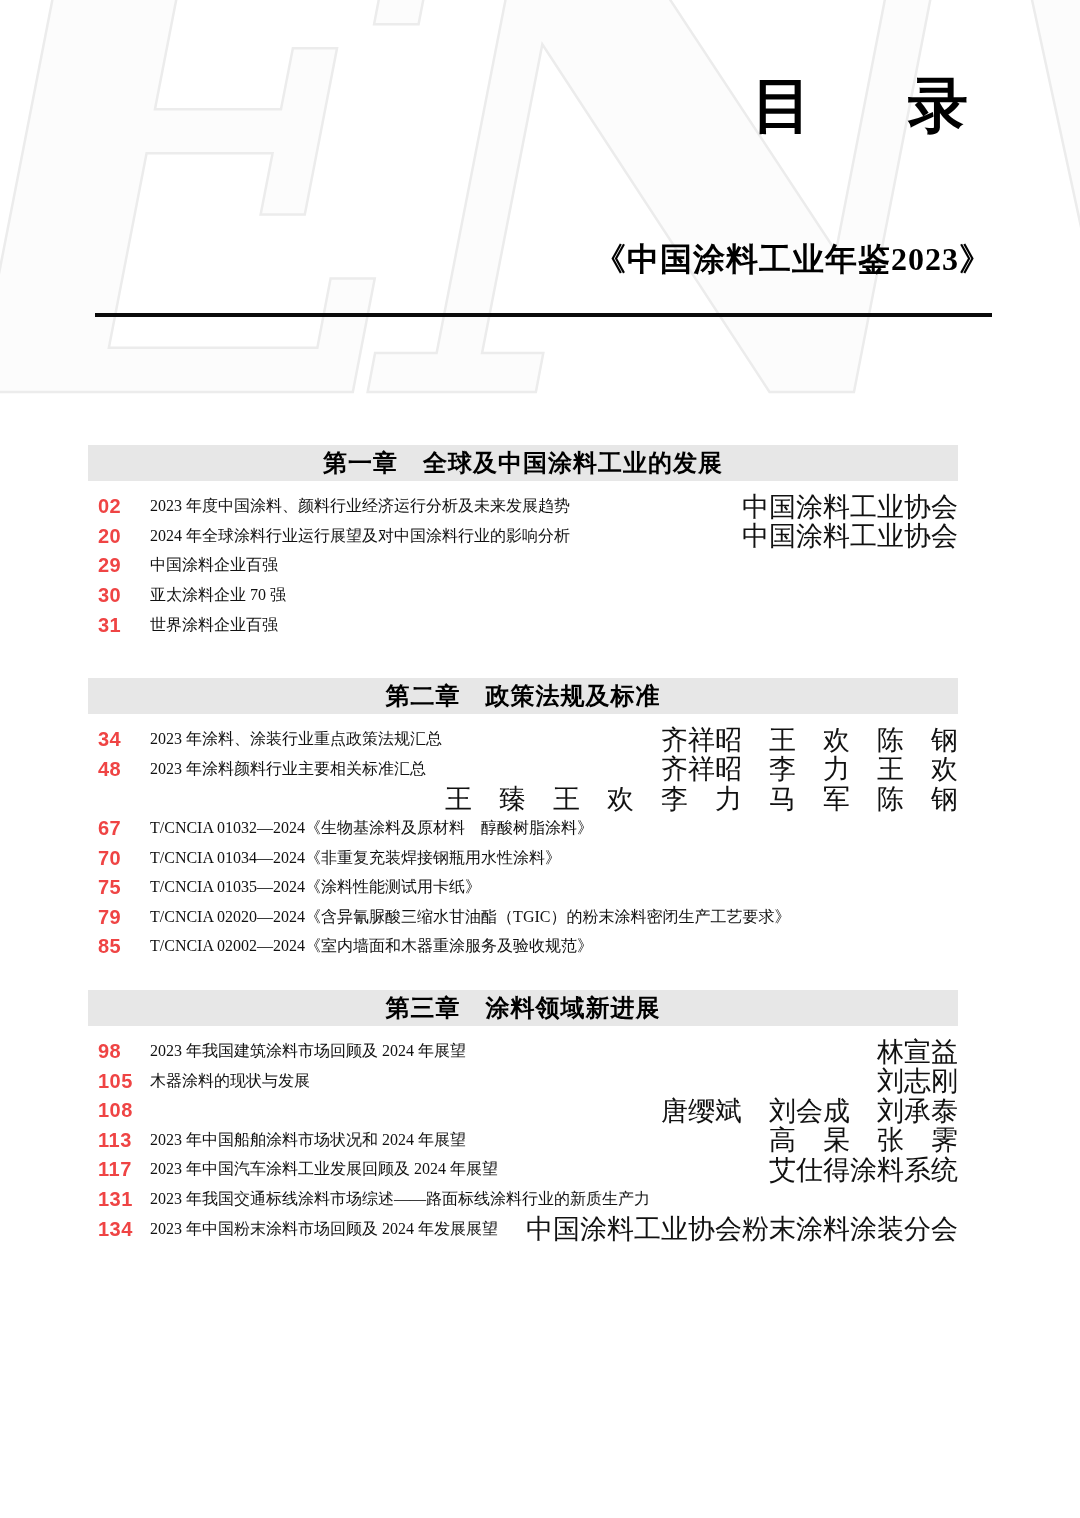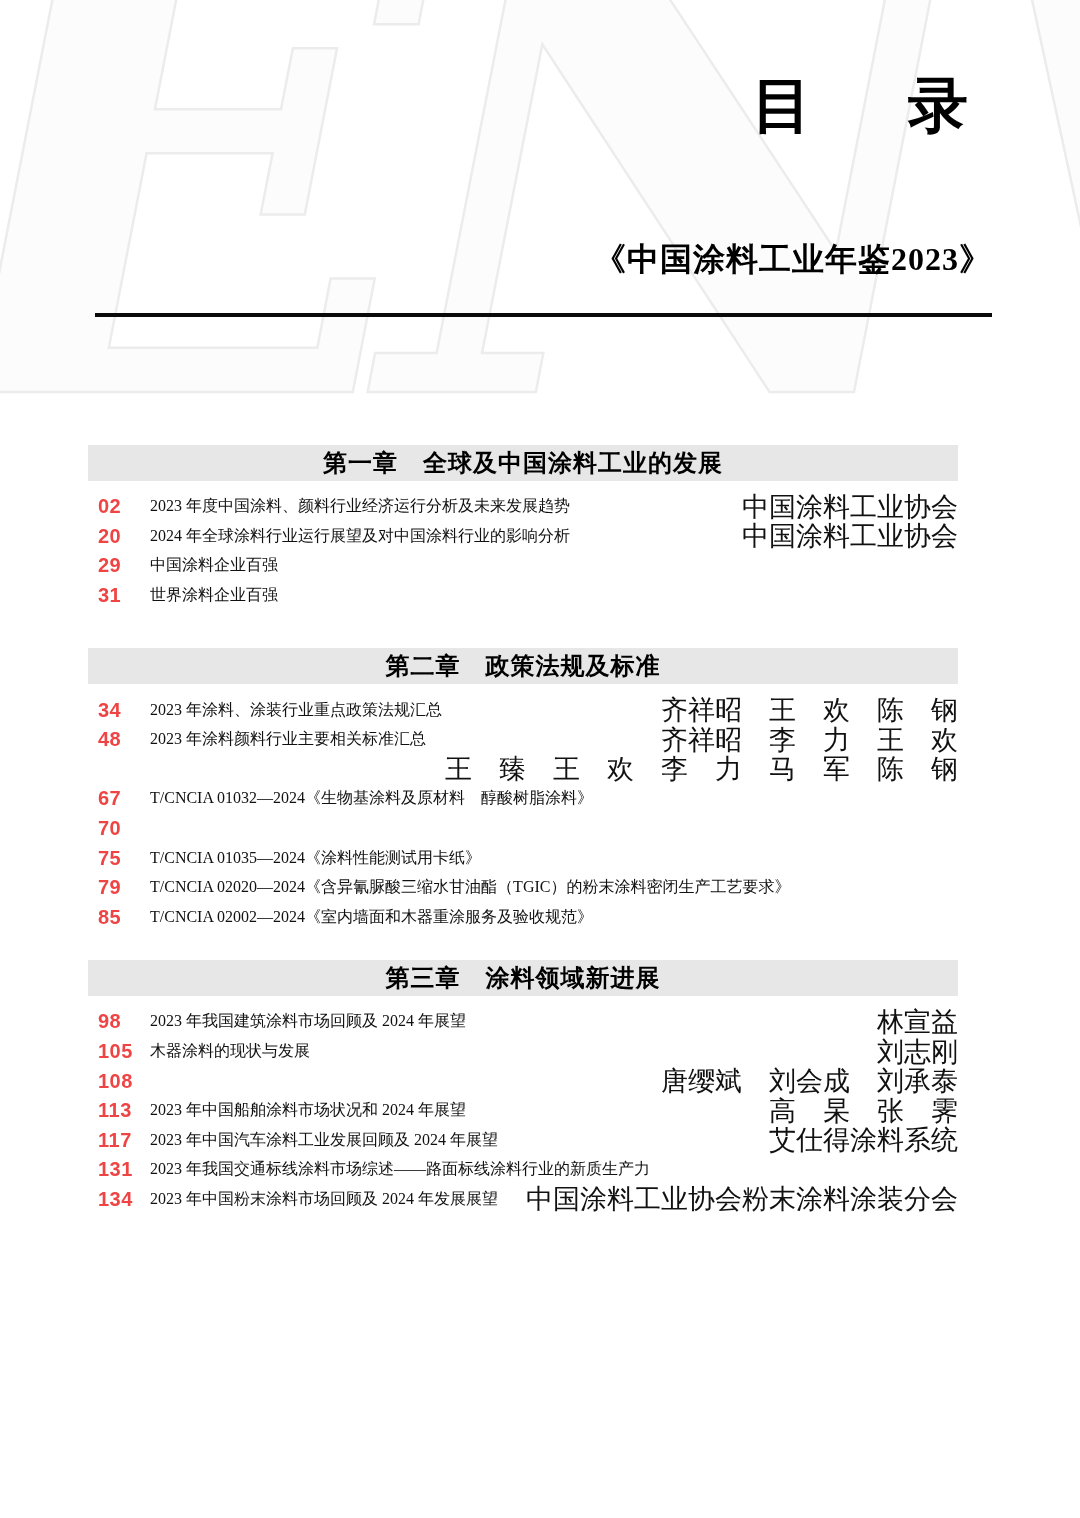--- a/index.html
+++ b/index.html
@@ -77,20 +77,25 @@
       <span class="pg">20</span>
       <span class="tt">2024 年全球涂料行业运行展望及对中国涂料行业的影响分析</span>
       <span class="au">中国涂料工业协会</span>
     </div>
     <div class="row">
       <span class="pg">29</span>
       <span class="tt">中国涂料企业百强</span>
       <span class="au"></span>
     </div>
     <div class="row">
+      <span class="pg">30</span>
+      <span class="tt">亚太涂料企业 70 强</span>
+      <span class="au"></span>
+    </div>
+    <div class="row">
       <span class="pg">31</span>
       <span class="tt">世界涂料企业百强</span>
       <span class="au"></span>
     </div>
   </div>
 
   <div class="section s2">
     <div class="chapter-bar">
       <span class="chapter-label">第二章　政策法规及标准</span>
     </div>
@@ -106,20 +111,21 @@
     </div>
     <div class="row cont">
       <span class="au">王　臻　王　欢　李　力　马　军　陈　钢</span>
     </div>
     <div class="row">
       <span class="pg">67</span>
       <span class="tt">T/CNCIA 01032—2024《生物基涂料及原材料　醇酸树脂涂料》</span>
     </div>
     <div class="row">
       <span class="pg">70</span>
+      <span class="tt">T/CNCIA 01034—2024《非重复充装焊接钢瓶用水性涂料》</span>
     </div>
     <div class="row">
       <span class="pg">75</span>
       <span class="tt">T/CNCIA 01035—2024《涂料性能测试用卡纸》</span>
     </div>
     <div class="row">
       <span class="pg">79</span>
       <span class="tt">T/CNCIA 02020—2024《含异氰脲酸三缩水甘油酯（TGIC）的粉末涂料密闭生产工艺要求》</span>
     </div>
     <div class="row">

